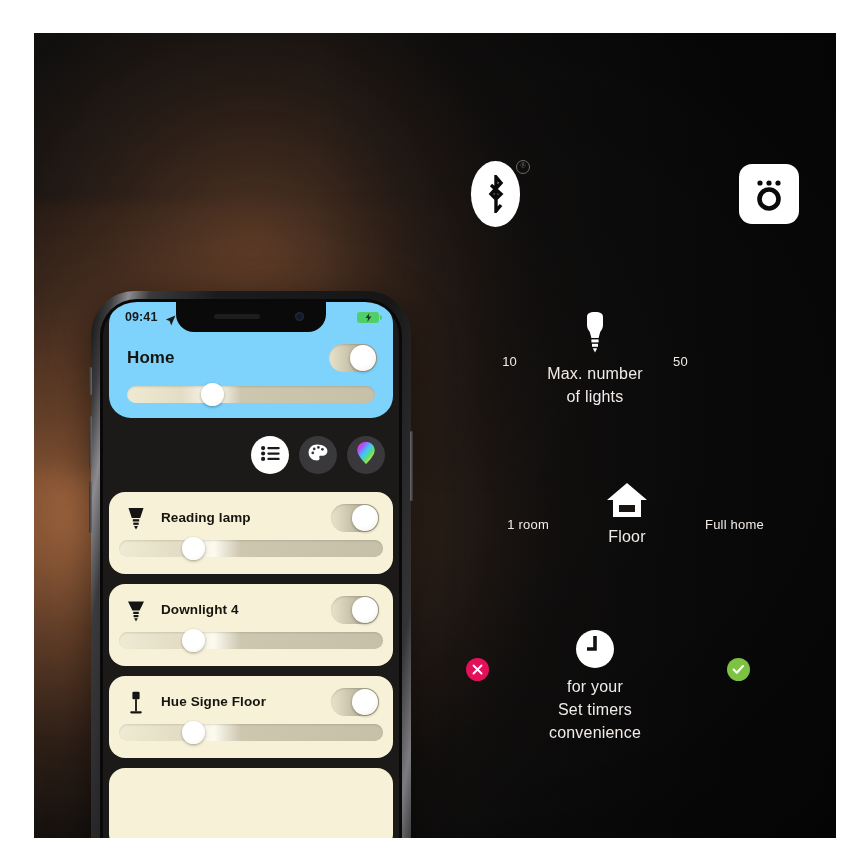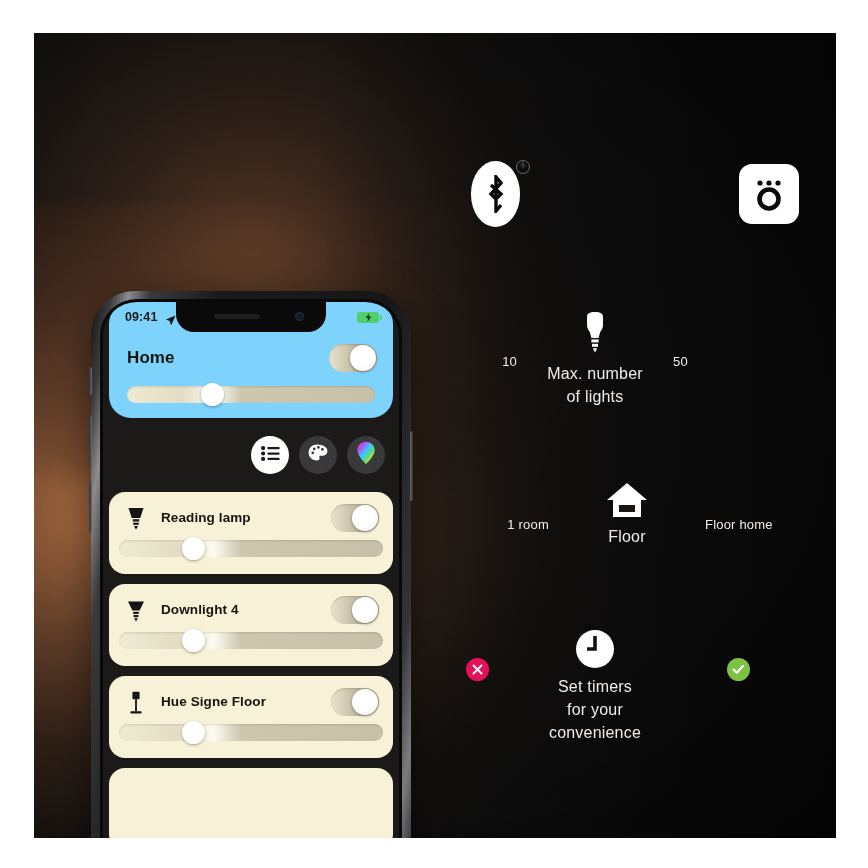--- a/index.html
+++ b/index.html
@@ -364,21 +364,21 @@
             <div>Max. number</div>
             <div>of lights</div>
           </div>
         </div>
       </div>
     </div>
 
     <div class="cmp-row" style="left:0; right:0; top:438px; height:100px;margin-left:32px;">
       <div style="position:absolute; left:561px; top:0; width:0;">
         <div class="cmp-left">1 room</div>
-        <div class="cmp-right">Floor home</div>
+        <div class="cmp-right">Full home</div>
         <div class="cmp-center">
           <div class="cmp-icon">
             <svg width="42" height="38" viewBox="0 0 42 38">
               <path d="M21 2 L41 19 L35 19 L35 36 L7 36 L7 19 L1 19 Z" fill="#ffffff"></path>
               <rect x="13" y="24" width="16" height="7" fill="#1a1512"></rect>
             </svg>
           </div>
           <div class="cmp-label">
             <div>Floor</div>
           </div>
@@ -399,22 +399,22 @@
           </svg>
         </div>
         <div class="cmp-center">
           <div class="cmp-icon">
             <svg width="40" height="40" viewBox="0 0 40 40">
               <circle cx="20" cy="20" r="19" fill="#ffffff"></circle>
               <path d="M20 7 L20 20 L12 20" fill="none" stroke="#121212" stroke-width="3.6" stroke-linecap="butt" stroke-linejoin="miter"></path>
             </svg>
           </div>
           <div class="cmp-label">
+            <div>for your</div>
             <div>Set timers</div>
-            <div>for your</div>
             <div>convenience</div>
           </div>
         </div>
       </div>
     </div>
 
     <div id="phone">
       <div class="phone-frame"></div>
       <div class="side-btn sb1"></div>
       <div class="side-btn sb2"></div>

